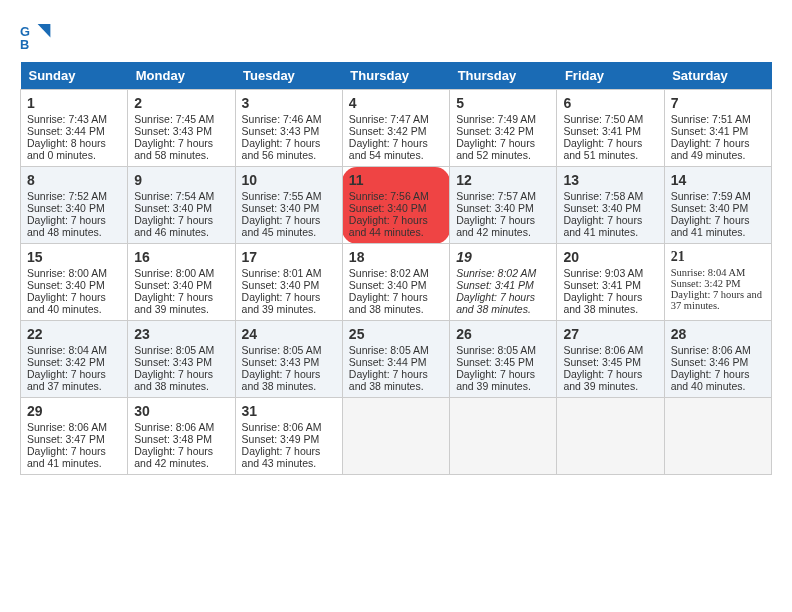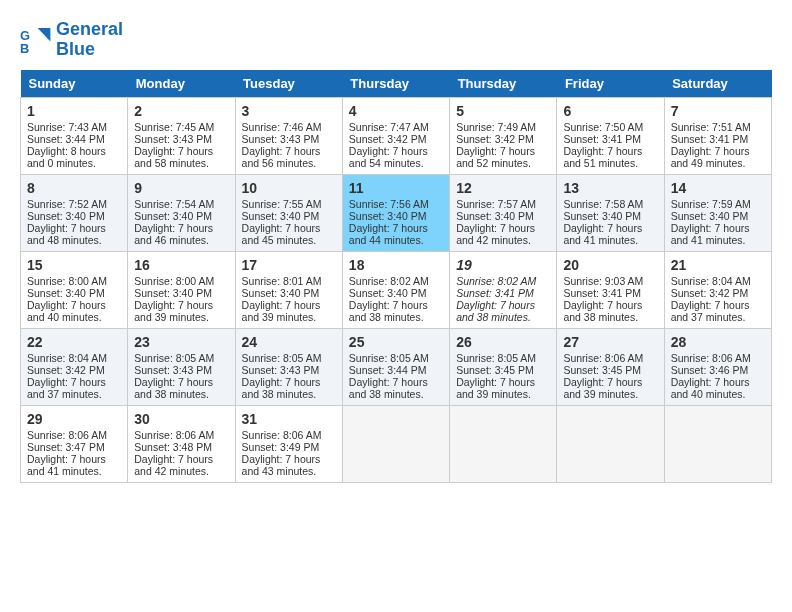--- a/index.html
+++ b/index.html
@@ -84,26 +84,20 @@
 </head>
 <body>
 
 <div class="header-area">
   <div class="logo">
     <svg class="logo-icon" viewBox="0 0 40 40">
       <text x="0" y="20" font-size="16" font-weight="bold" fill="#1a6bb5">G</text>
       <text x="0" y="36" font-size="16" font-weight="bold" fill="#1a6bb5">B</text>
       <polygon points="22,5 38,5 38,22" fill="#1a6bb5"></polygon>
     </svg>
-    <div>
-      <div class="logo-text">
-        <span>General</span><br>
-        <span>Blue</span>
-      </div>
-    </div>
   </div>
   <div class="title-block">
     <div class="main-title"></div>
     <div class="subtitle"></div>
   </div>
 </div>
 
 <table>
   <thead>
     <tr>
@@ -173,21 +167,21 @@
         <span>Sunrise: 7:54 AM</span><br>
         <span>Sunset: 3:40 PM</span><br>
         <span>Daylight: 7 hours and 46 minutes.</span>
       </td>
         <td style="background: rgb(240, 244, 248);">
         <span class="day-number">10</span>
         <span>Sunrise: 7:55 AM</span><br>
         <span>Sunset: 3:40 PM</span><br>
         <span>Daylight: 7 hours and 45 minutes.</span>
       </td>
-        <td style="background: #7dd3fc;">
+        <td style="background: #ef4444; border-radius: 15px;">
         <span class="day-number">11</span>
         <span>Sunrise: 7:56 AM</span><br>
         <span>Sunset: 3:40 PM</span><br>
         <span>Daylight: 7 hours and 44 minutes.</span>
       </td>
         <td style="background: rgb(240, 244, 248);">
         <span class="day-number">12</span>
         <span>Sunrise: 7:57 AM</span><br>
         <span>Sunset: 3:40 PM</span><br>
         <span>Daylight: 7 hours and 42 minutes.</span>
@@ -235,21 +229,21 @@
         <span>Sunrise: 8:02 AM</span><br>
         <span>Sunset: 3:41 PM</span><br>
         <span>Daylight: 7 hours and 38 minutes.</span>
       </td>
         <td style="background: rgb(255, 255, 255);">
         <span class="day-number">20</span>
         <span>Sunrise: 9:03 AM</span><br>
         <span>Sunset: 3:41 PM</span><br>
         <span>Daylight: 7 hours and 38 minutes.</span>
       </td>
-        <td style="background: rgb(255, 255, 255);">
+        <td style="background: rgb(255, 255, 255); font-family: Liberation Serif, serif;">
         <span class="day-number">21</span>
         <span>Sunrise: 8:04 AM</span><br>
         <span>Sunset: 3:42 PM</span><br>
         <span>Daylight: 7 hours and 37 minutes.</span>
       </td>
       </tr>
       <tr>
         <td style="background: rgb(240, 244, 248);">
         <span class="day-number">22</span>
         <span>Sunrise: 8:04 AM</span><br>

